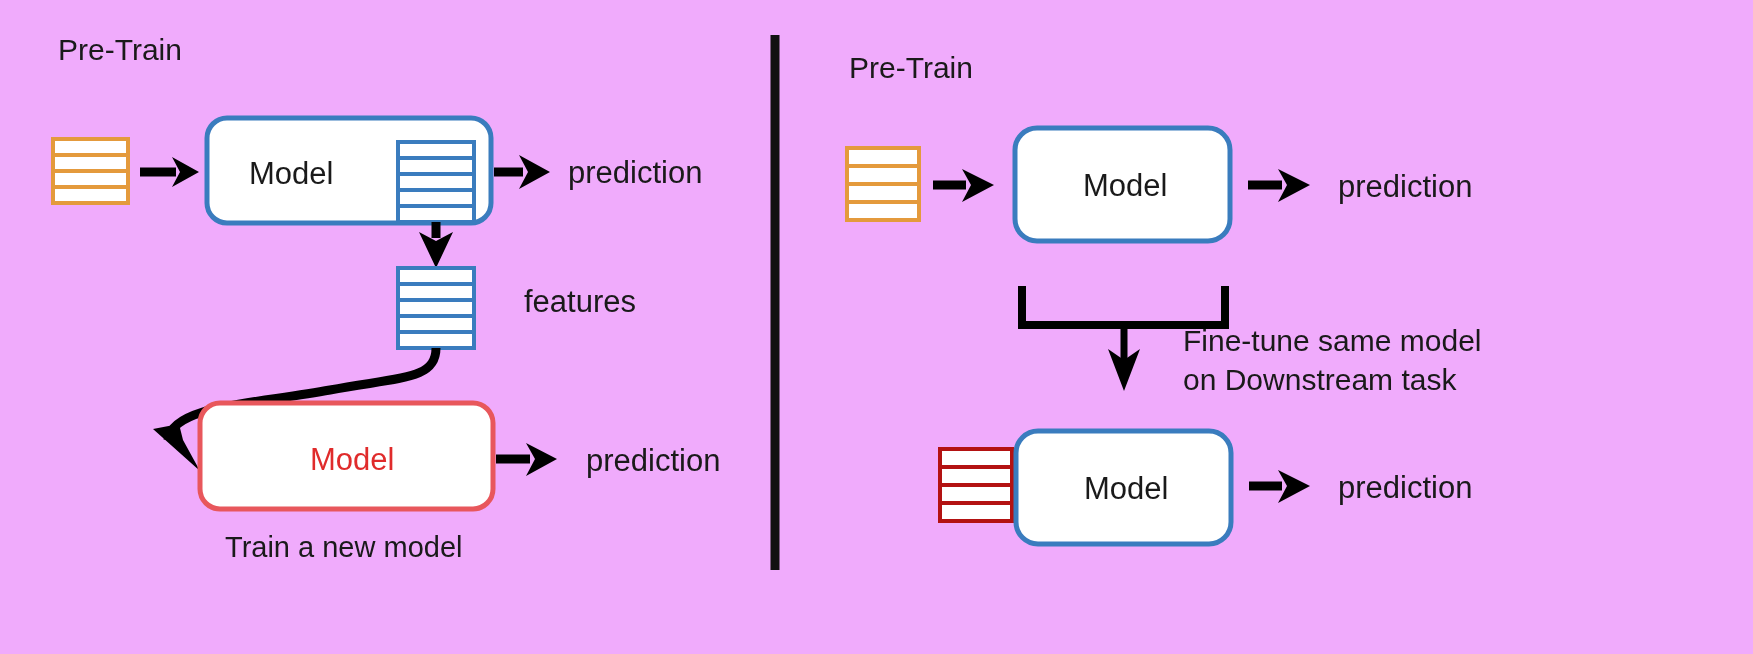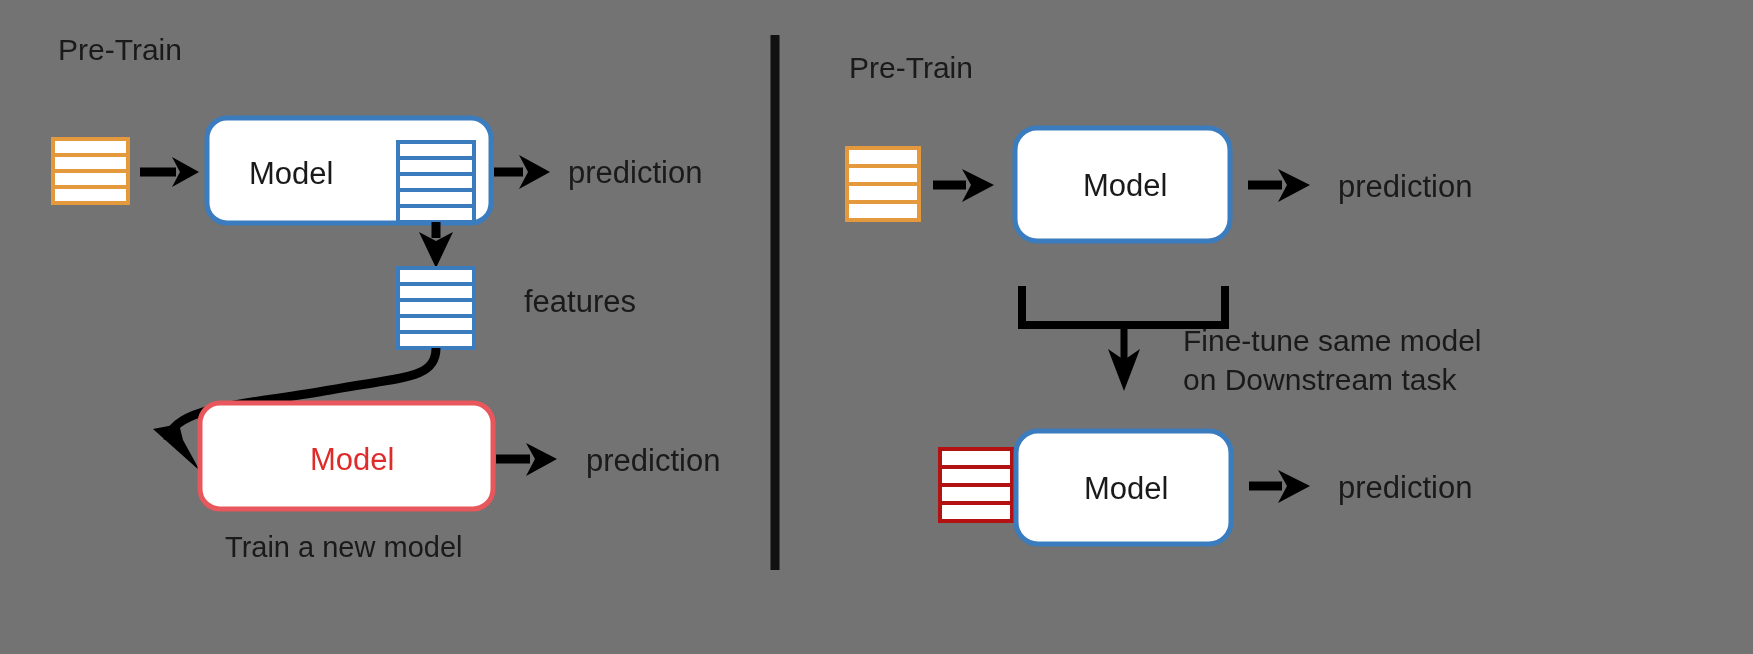--- a/index.html
+++ b/index.html
@@ -10,21 +10,21 @@
   body {
     width: 1753px;
     height: 654px;
     font-family: "Liberation Sans", sans-serif;
     overflow: hidden;
   }
   #diagram-root {
     position: relative;
     width: 1753px;
     height: 654px;
-    background: #737373;
+    background: #f0abfc;
   }
   svg.canvas {
     position: absolute;
     top: 0;
     left: 0;
     width: 1753px;
     height: 654px;
   }
   text {
     font-family: "Liberation Sans", sans-serif;

